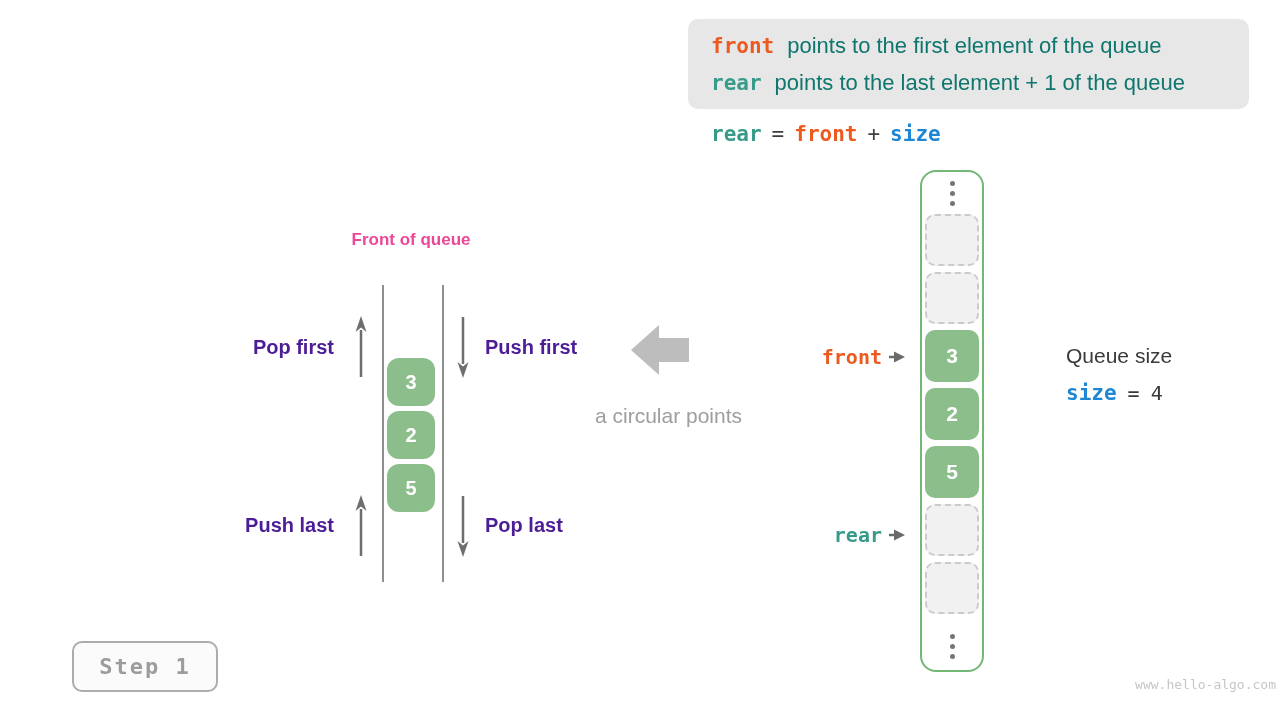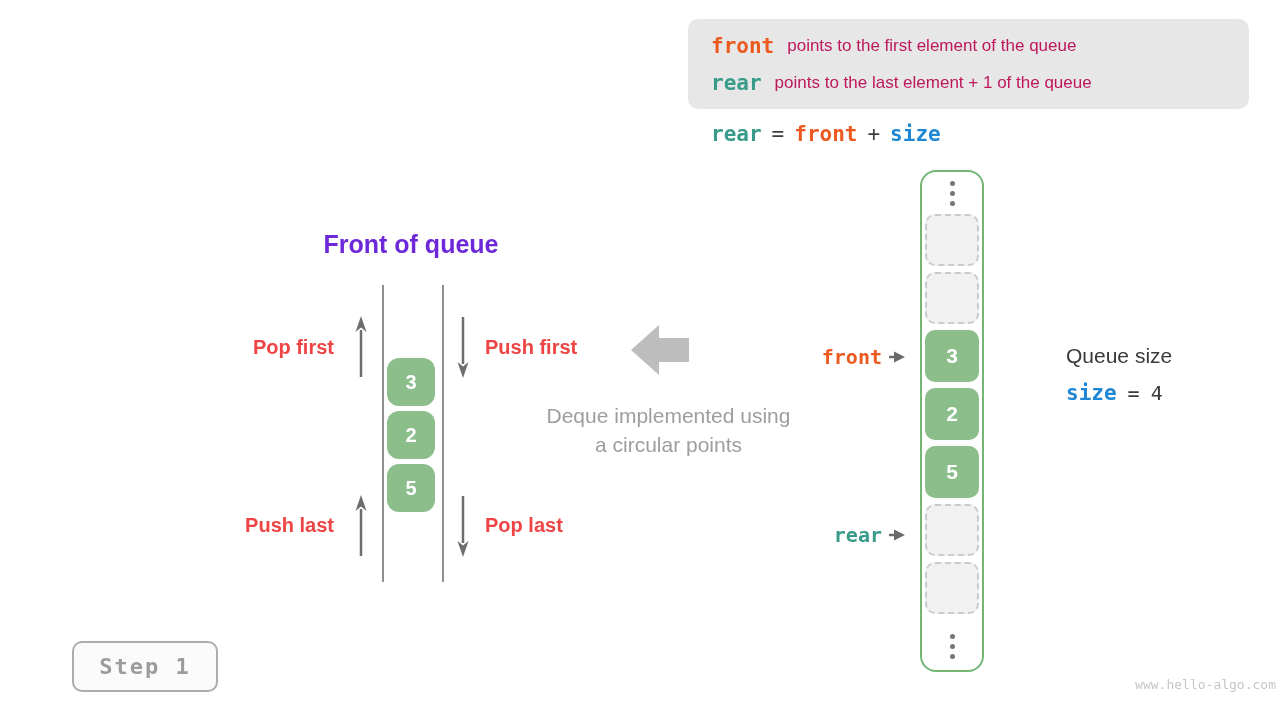--- a/index.html
+++ b/index.html
@@ -20,48 +20,48 @@
 
   
   .legend {
     position: absolute; left: 652px; top: 19px;
     width: 561px; height: 90px;
     background: #E7E7E7; border-radius: 10px;
     padding: 8px 0 0 23px;
   }
   .legend-row { height: 37px; display: flex; align-items: center; gap: 13px; }
   .legend-row .kw { font-size: 21px; }
-  .legend-row .desc { font-size: 17px; color: #be185d; }
+  .legend-row .desc { font-size: 22px; color: #0f766e; }
 
   
   .formula {
     position: absolute; left: 675px; top: 122px;
     display: flex; align-items: baseline; gap: 10px;
     font-size: 21px;
   }
   .formula .op { font-family: "DejaVu Sans Mono", monospace; color: #3E3E3E; font-weight: normal; }
 
   
-  .label-bold { font-weight: bold; font-size: 25px; color: #6d28d9; }
+  .label-bold { font-weight: bold; font-size: 17px; color: #ec4899; }
   .front-of-queue { position: absolute; left: 255px; top: 230px; width: 240px; text-align: center; }
   .rear-of-queue  { position: absolute; left: 255px; top: 613px; width: 240px; text-align: center; }
   .vline { position: absolute; width: 2px; height: 297px; top: 285px; background: #8F8F8F; }
   .vline-left  { left: 346px; }
   .vline-right { left: 406px; }
   .stack {
     position: absolute; left: 351px; top: 358px; width: 48px;
     display: flex; flex-direction: column; gap: 5px;
   }
   .cell-green {
     width: 48px; height: 48px; border-radius: 12px;
     background: #8CBE8C; color: #ffffff;
     font-weight: bold; font-size: 20px;
     display: flex; align-items: center; justify-content: center;
   }
-  .op-label { position: absolute; font-weight: bold; font-size: 20px; color: #ef4444; }
+  .op-label { position: absolute; font-weight: bold; font-size: 20px; color: #4c1d95; }
   .pop-first  { left: 150px; top: 336px; width: 148px; text-align: right; }
   .push-first { left: 449px; top: 336px; width: 150px; }
   .push-last  { left: 150px; top: 514px; width: 148px; text-align: right; }
   .pop-last   { left: 449px; top: 514px; width: 150px; }
   .arrow-svg { position: absolute; }
   .arr-pop-first  { left: 317px; top: 315px; }
   .arr-push-first { left: 419px; top: 315px; }
   .arr-push-last  { left: 317px; top: 494px; }
   .arr-pop-last   { left: 419px; top: 494px; }
 
@@ -183,21 +183,20 @@
     <line x1="8" y1="2" x2="8" y2="49" stroke="#6E6E6E" stroke-width="2.5"></line>
     <path d="M8 63 L2.5 47 L8 51.5 L13.5 47 Z" fill="#6E6E6E"></path>
   </svg>
   <div class="op-label pop-last">Pop last</div>
 
 
   <svg class="big-arrow" width="58" height="50" viewBox="0 0 58 50">
     <polygon points="0,25 28,0 28,13 58,13 58,37 28,37 28,50" fill="#BDBDBD"></polygon>
   </svg>
   <div class="caption">
-    <div>Deque implemented using</div>
     <div>a circular points</div>
   </div>
 
   <div class="array-box">
     <div class="dots dots-top">
       <span></span>
         <span></span>
         <span></span>
     </div>
     <div class="acell empty ac0"></div>

